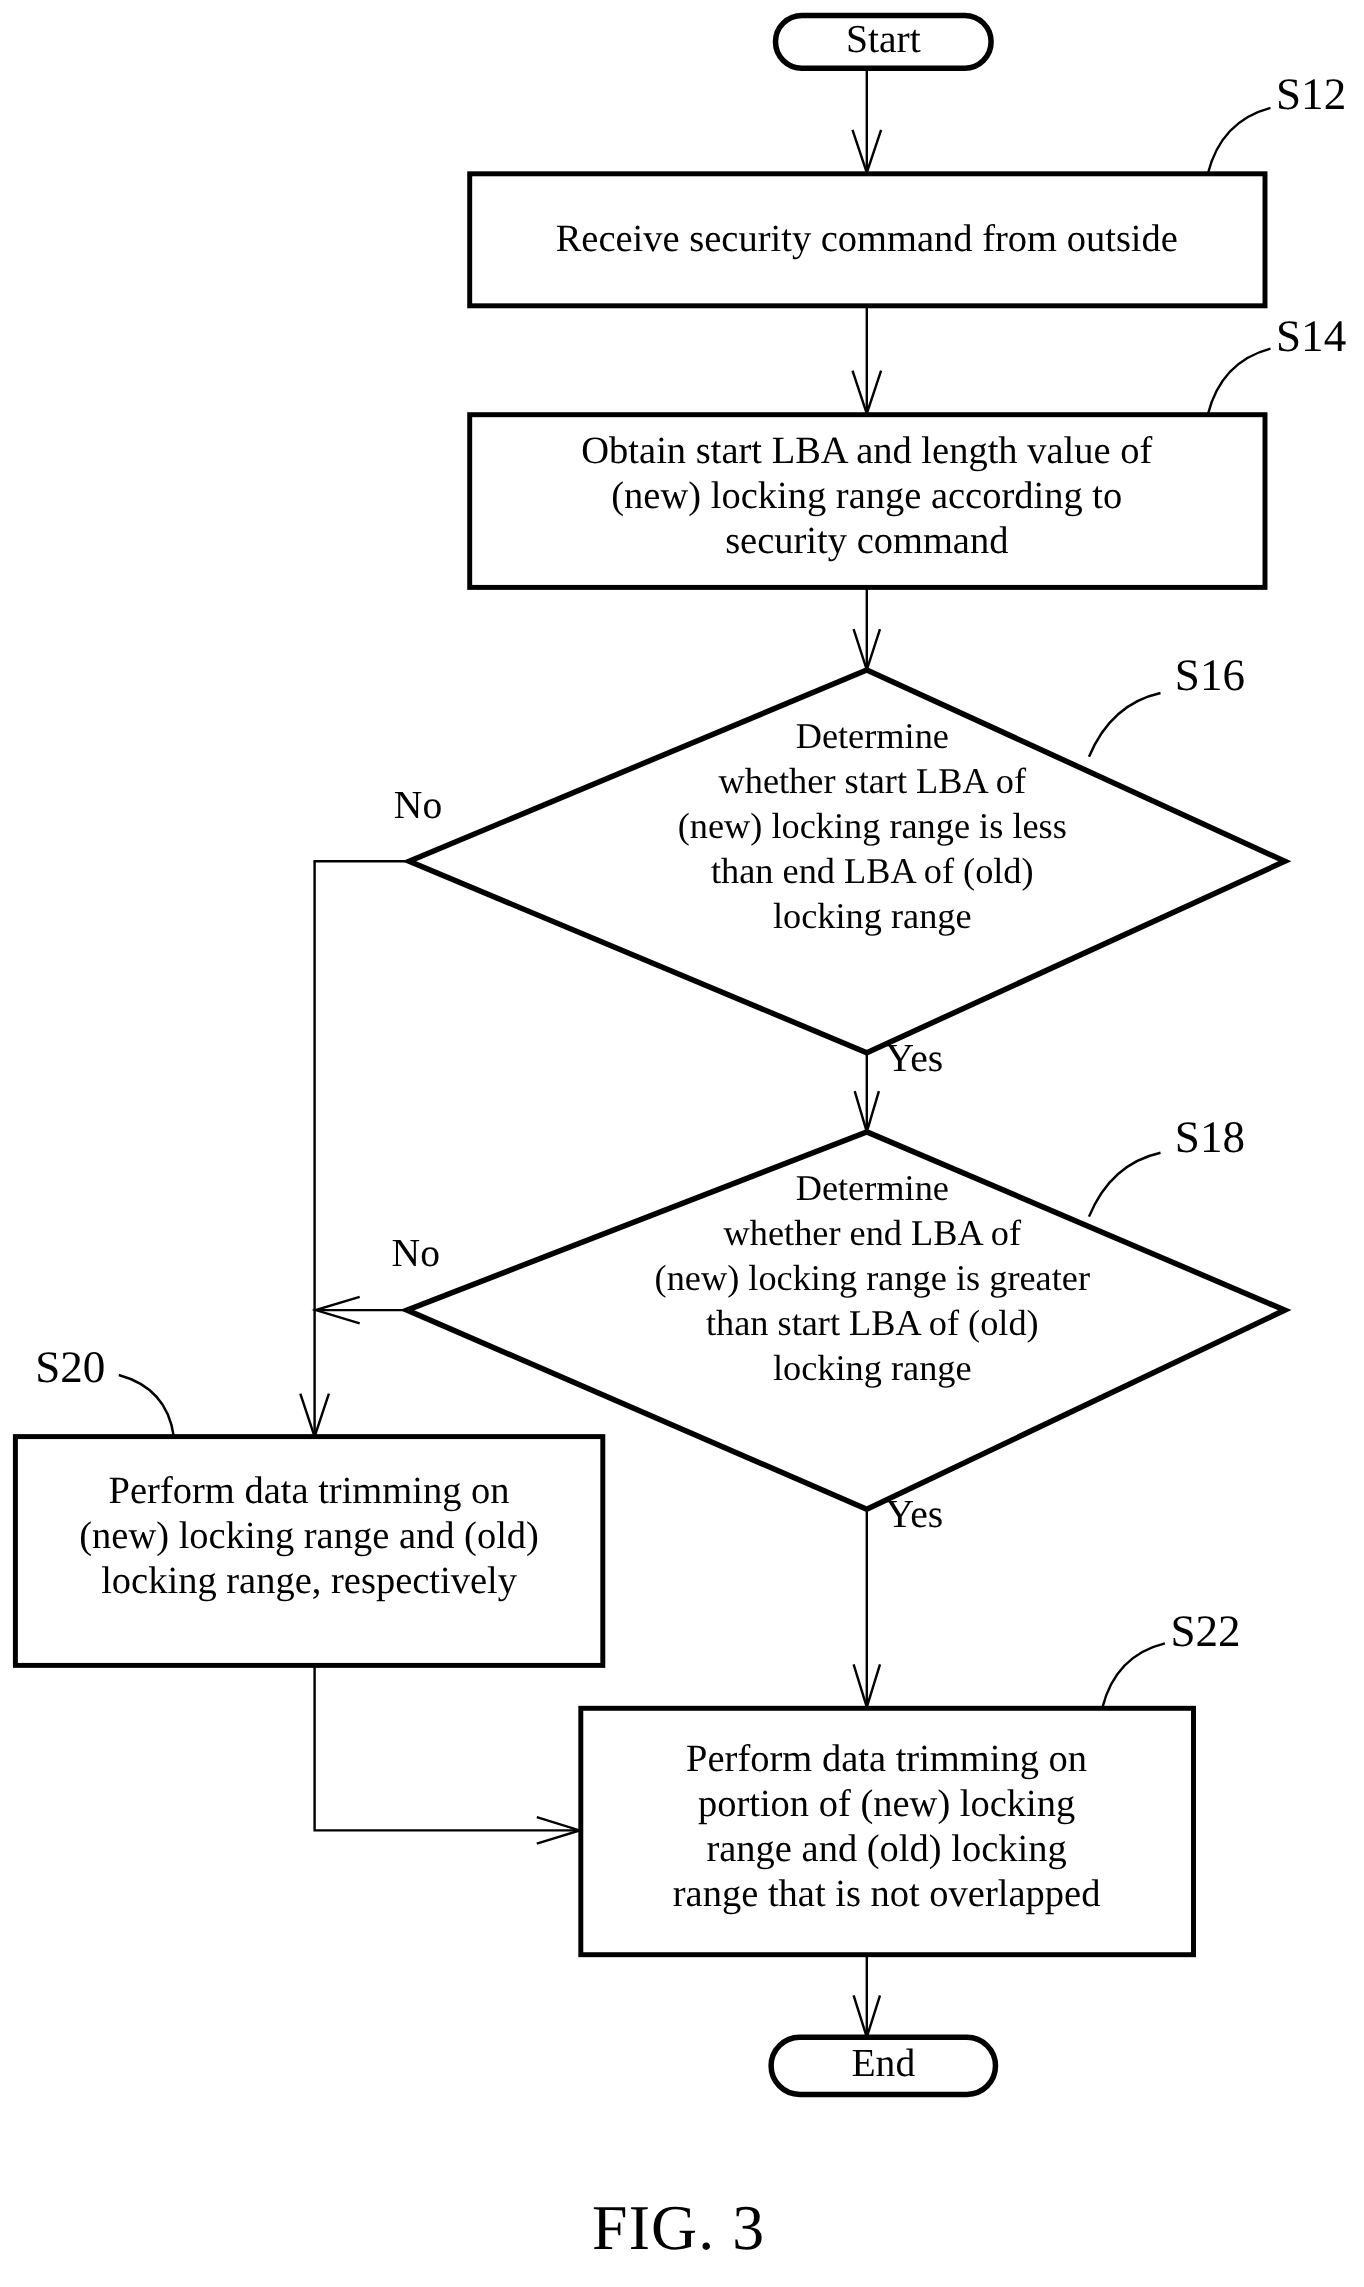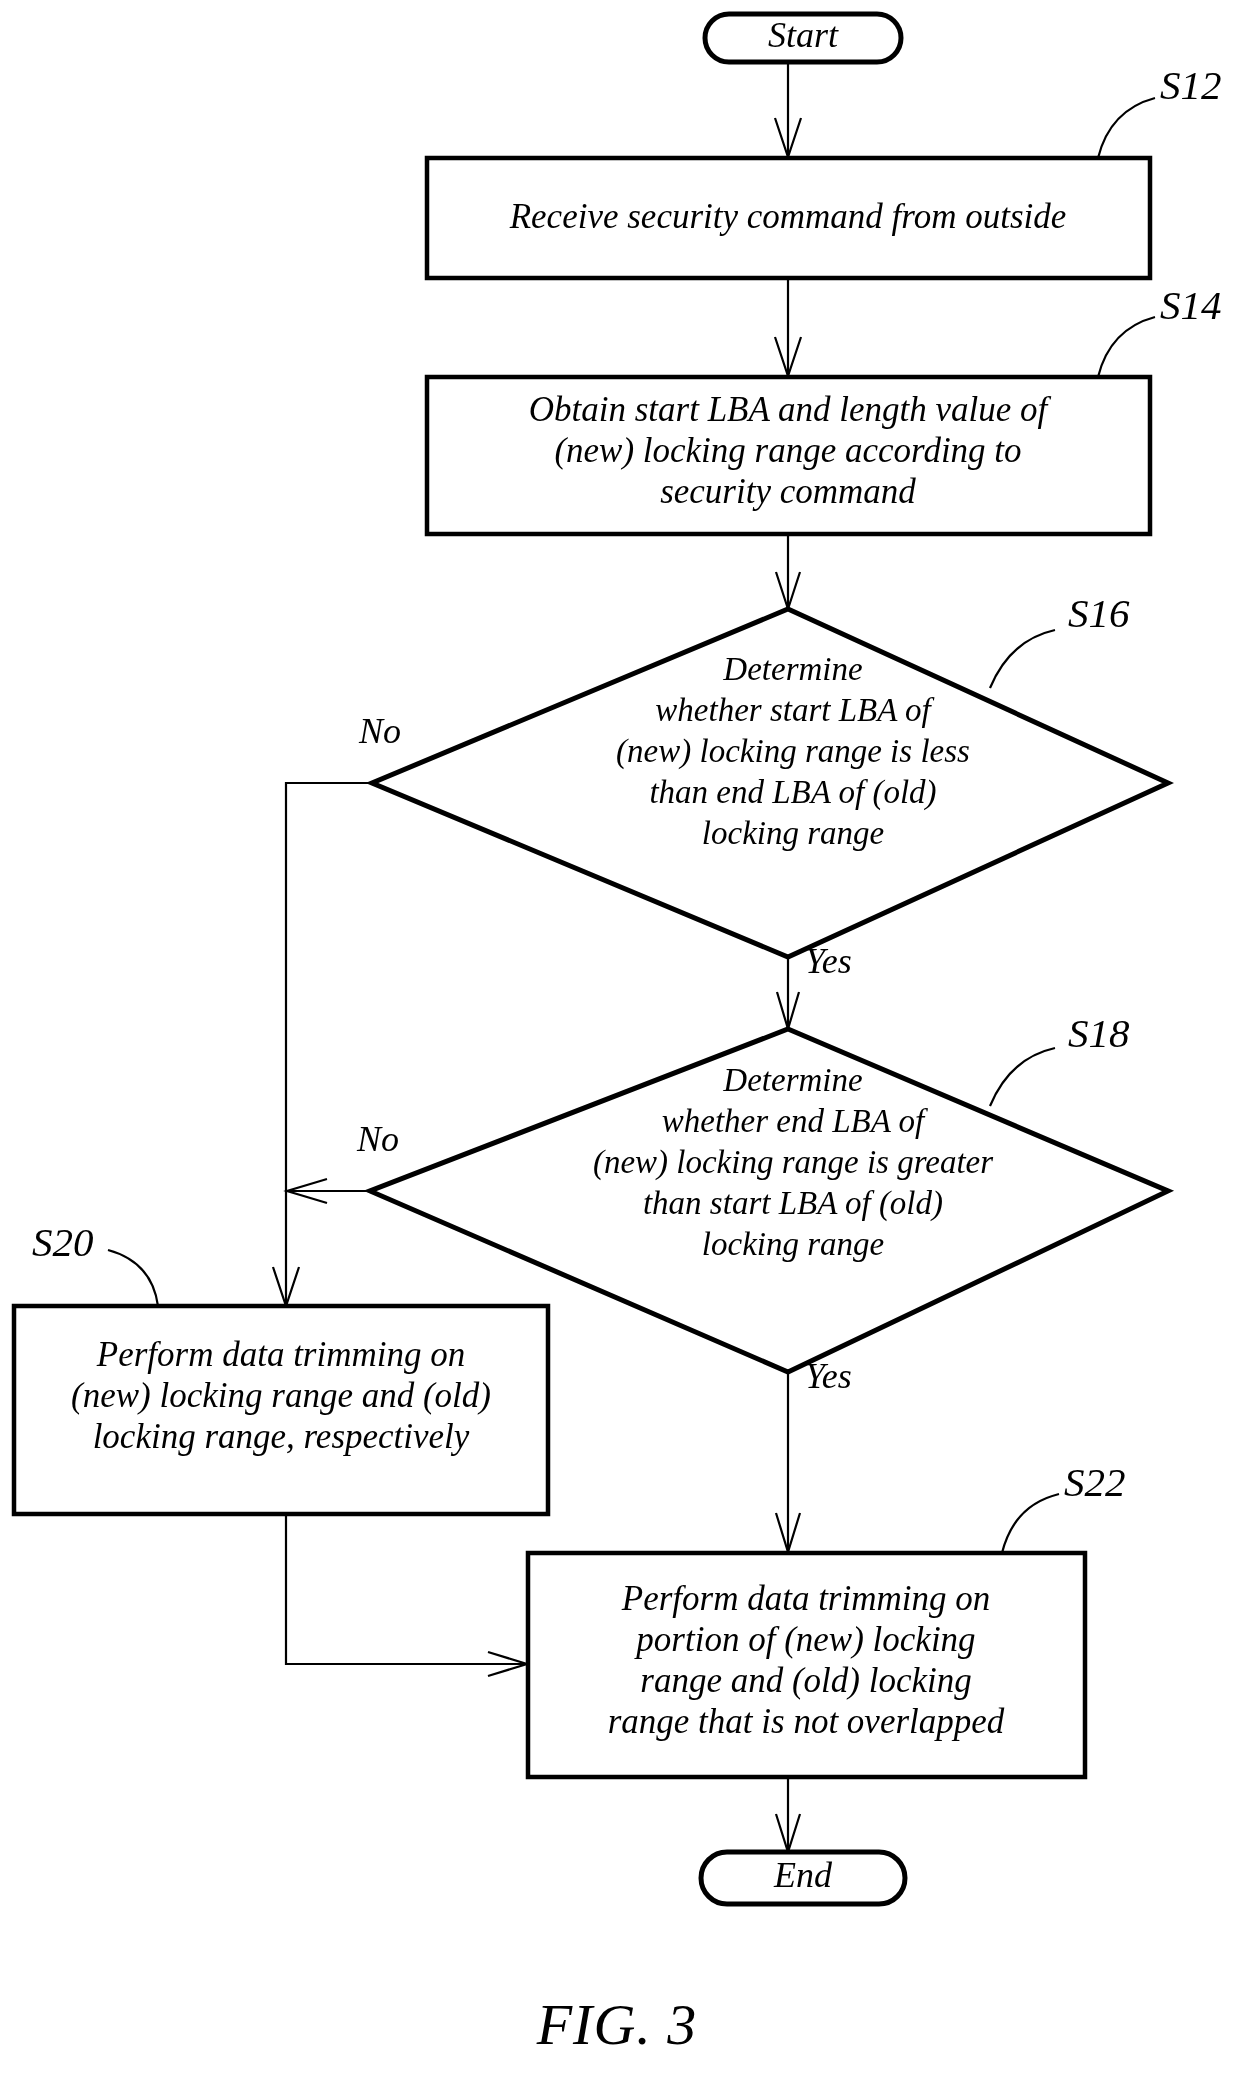--- a/index.html
+++ b/index.html
@@ -15,21 +15,20 @@
     overflow: hidden;
     font-family: "Liberation Serif", "DejaVu Serif", serif;
     color: #000000;
   }
   #figure-root {
     position: absolute;
     left: 0;
     top: 0;
     width: 988px;
     height: 2079px;
-    font-style: italic;
   }
   svg#flow-svg {
     position: absolute;
     left: 0;
     top: 0;
     width: 1240px;
     height: 2079px;
     display: block;
   }
   

